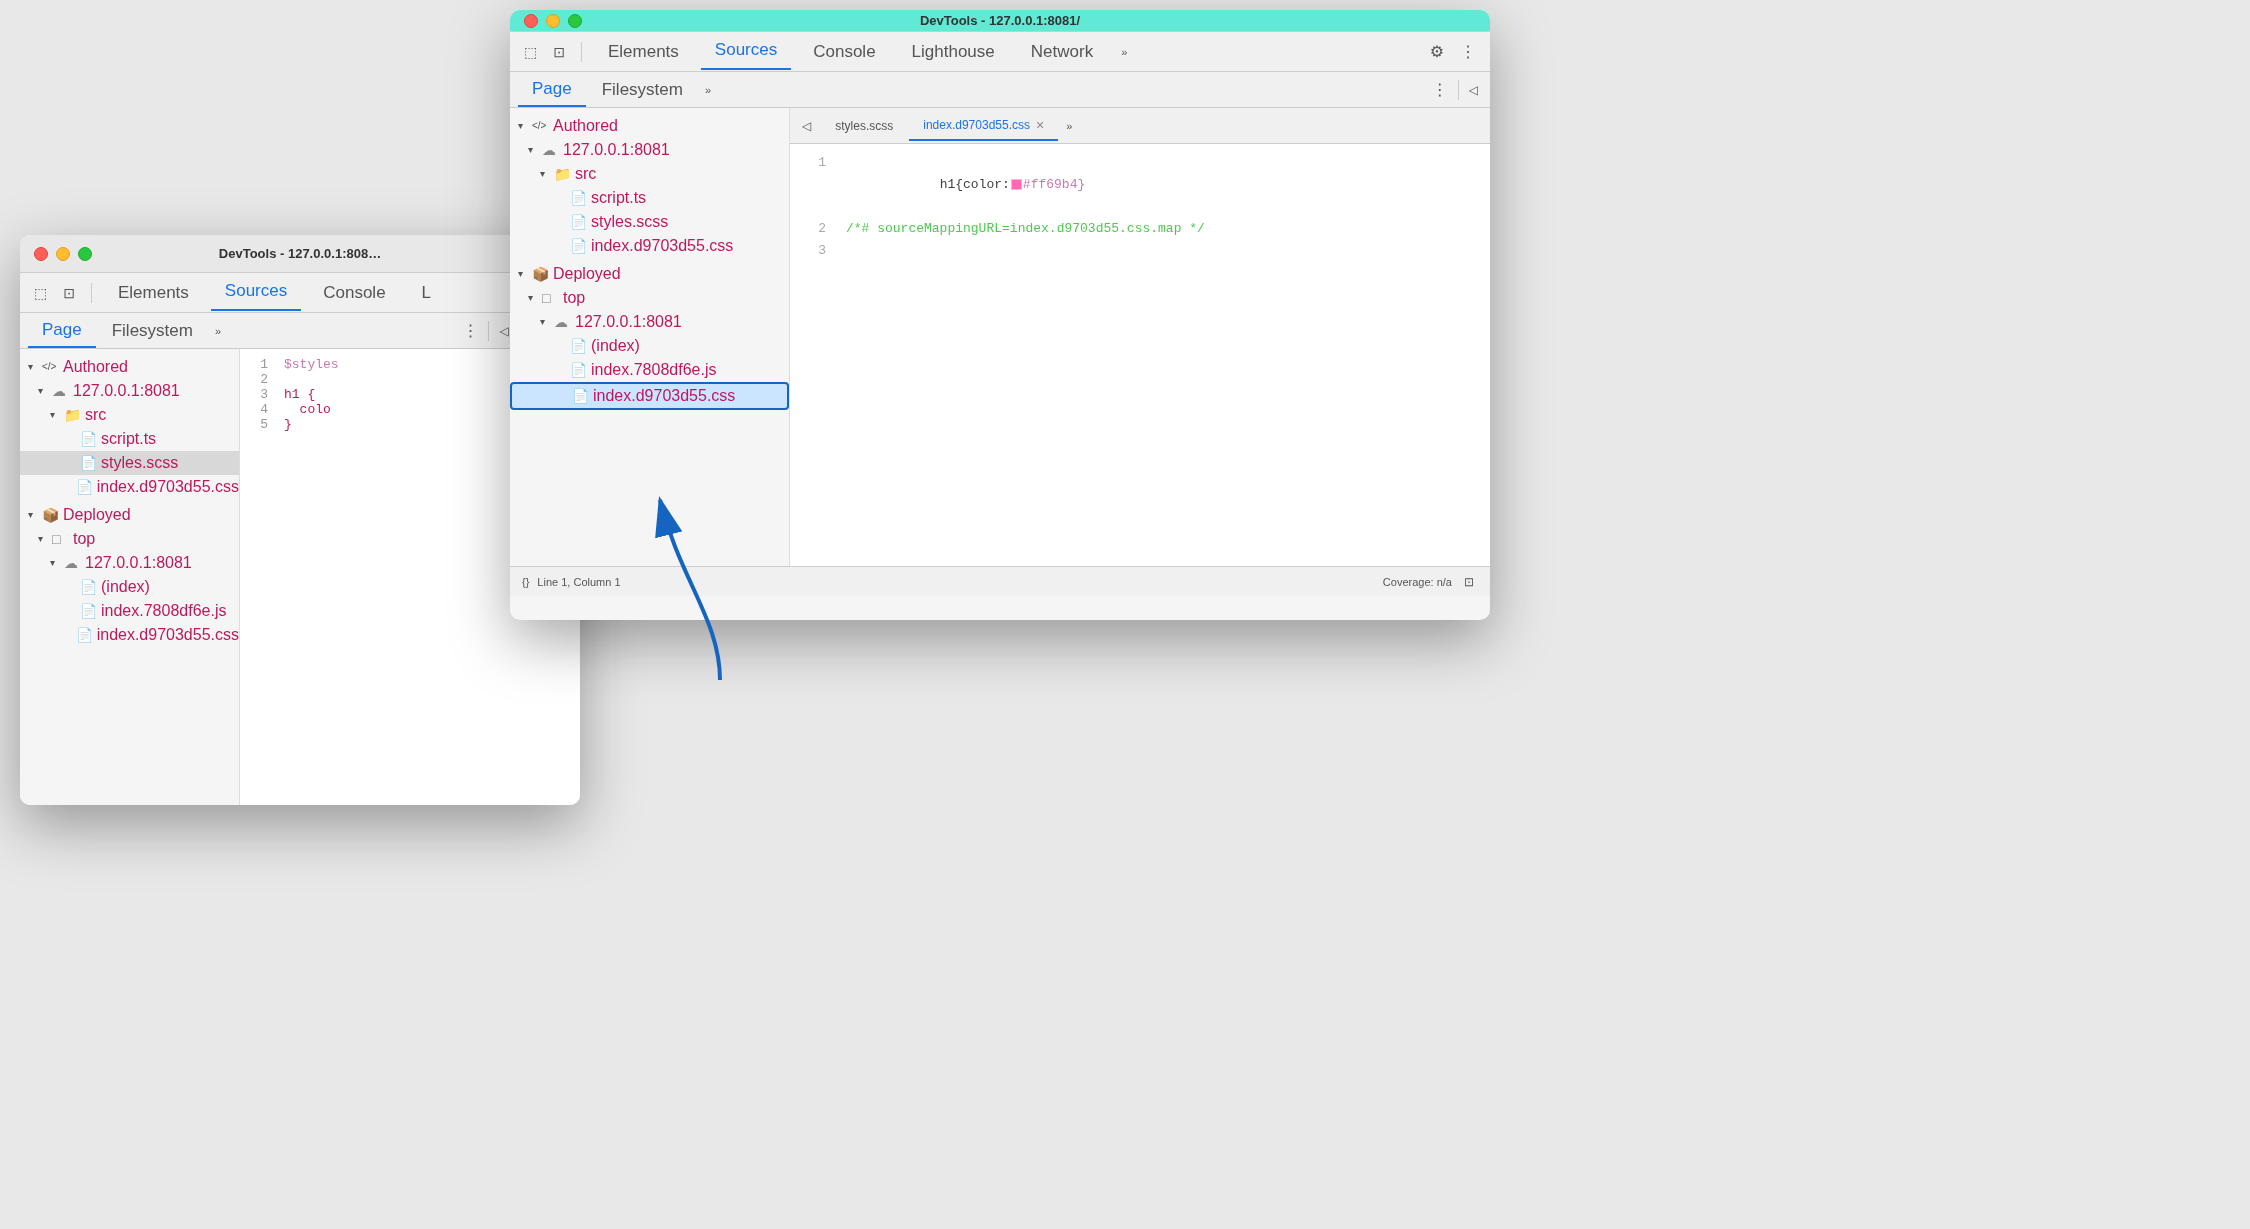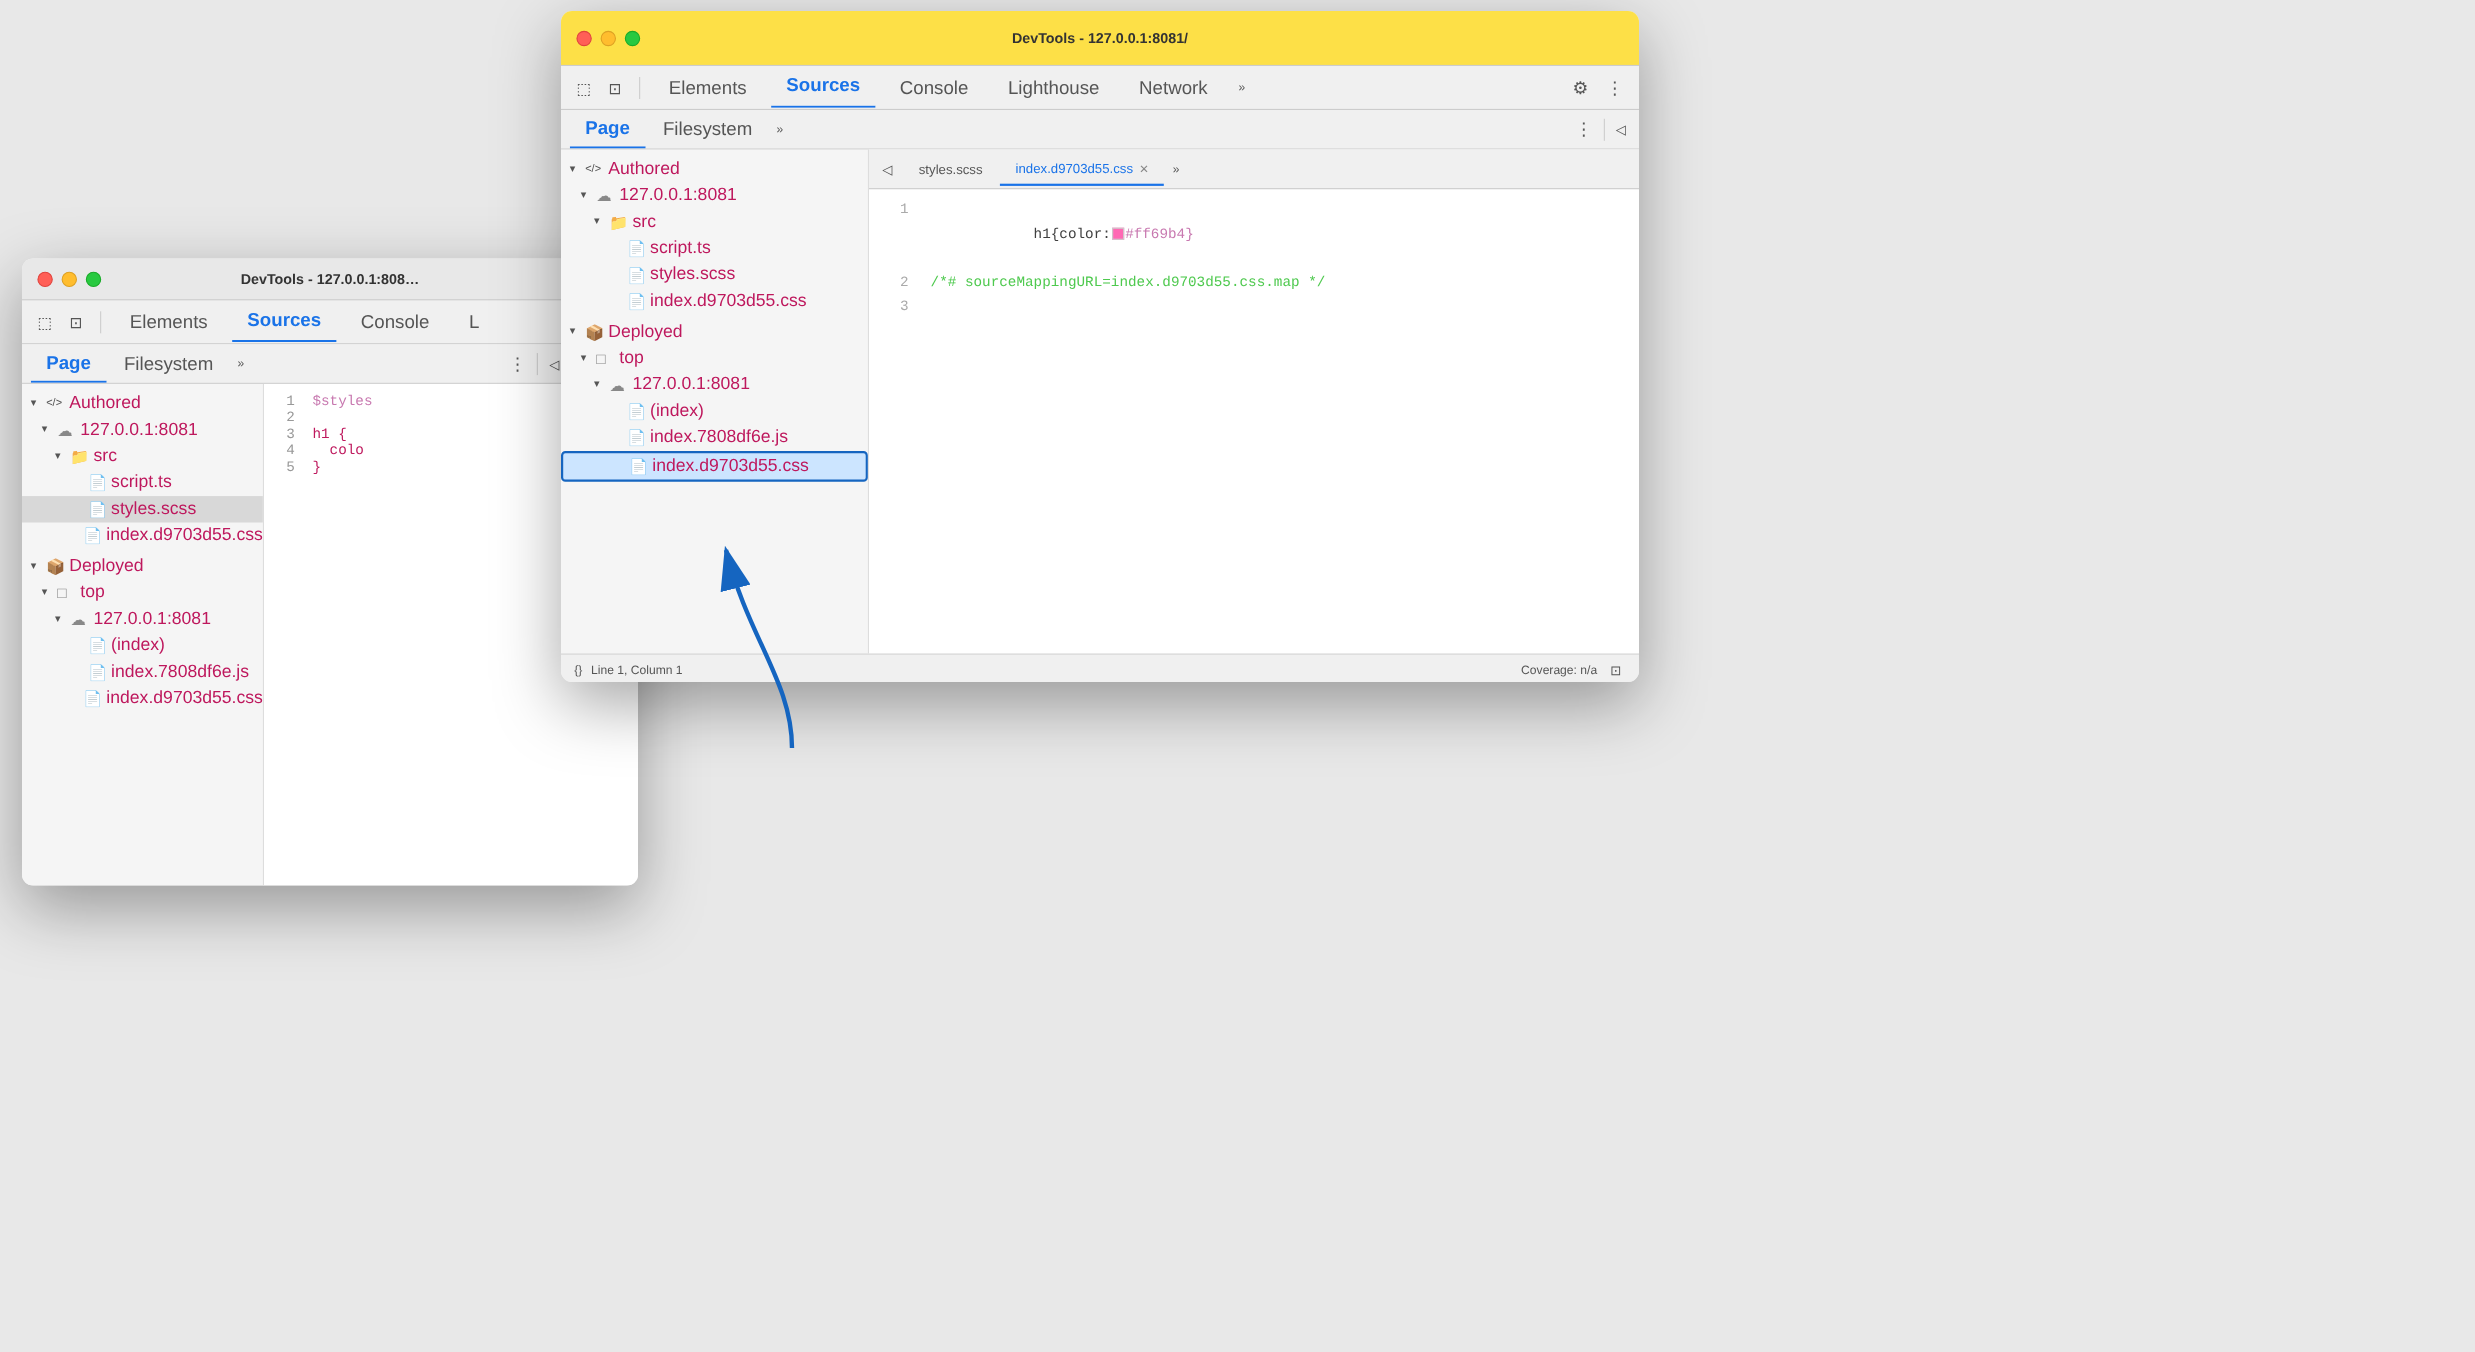--- a/index.html
+++ b/index.html
@@ -97,21 +97,21 @@
       padding: 6px 14px;
       font-size: 17px;
       color: #555;
       cursor: pointer;
       border-radius: 4px 4px 0 0;
       white-space: nowrap;
     }
     .tab.active {
       color: #1a73e8;
       border-bottom: 2px solid #1a73e8;
-      font-weight: 700;
+      font-weight: 400;
     }
     .tab-more {
       font-size: 11px;
       color: #555;
       padding: 2px 6px;
       cursor: pointer;
     }
     .tab-menu-btn {
       background: none;
       border: none;
@@ -191,22 +191,22 @@
     .window-front {
       width: 980px;
       height: 610px;
       top: 10px;
       left: 510px;
       background: #f5f5f5;
       z-index: 2;
     }
 
     .window-front .titlebar {
-      background: #fde047;
-      height: 50px;
+      background: #5eead4;
+      height: 22px;
       display: flex;
       align-items: center;
       padding: 0 14px;
       border-bottom: 1px solid #ccc;
       position: relative;
     }
     .window-front .titlebar .title {
       position: absolute;
       left: 50%;
       transform: translateX(-50%);

